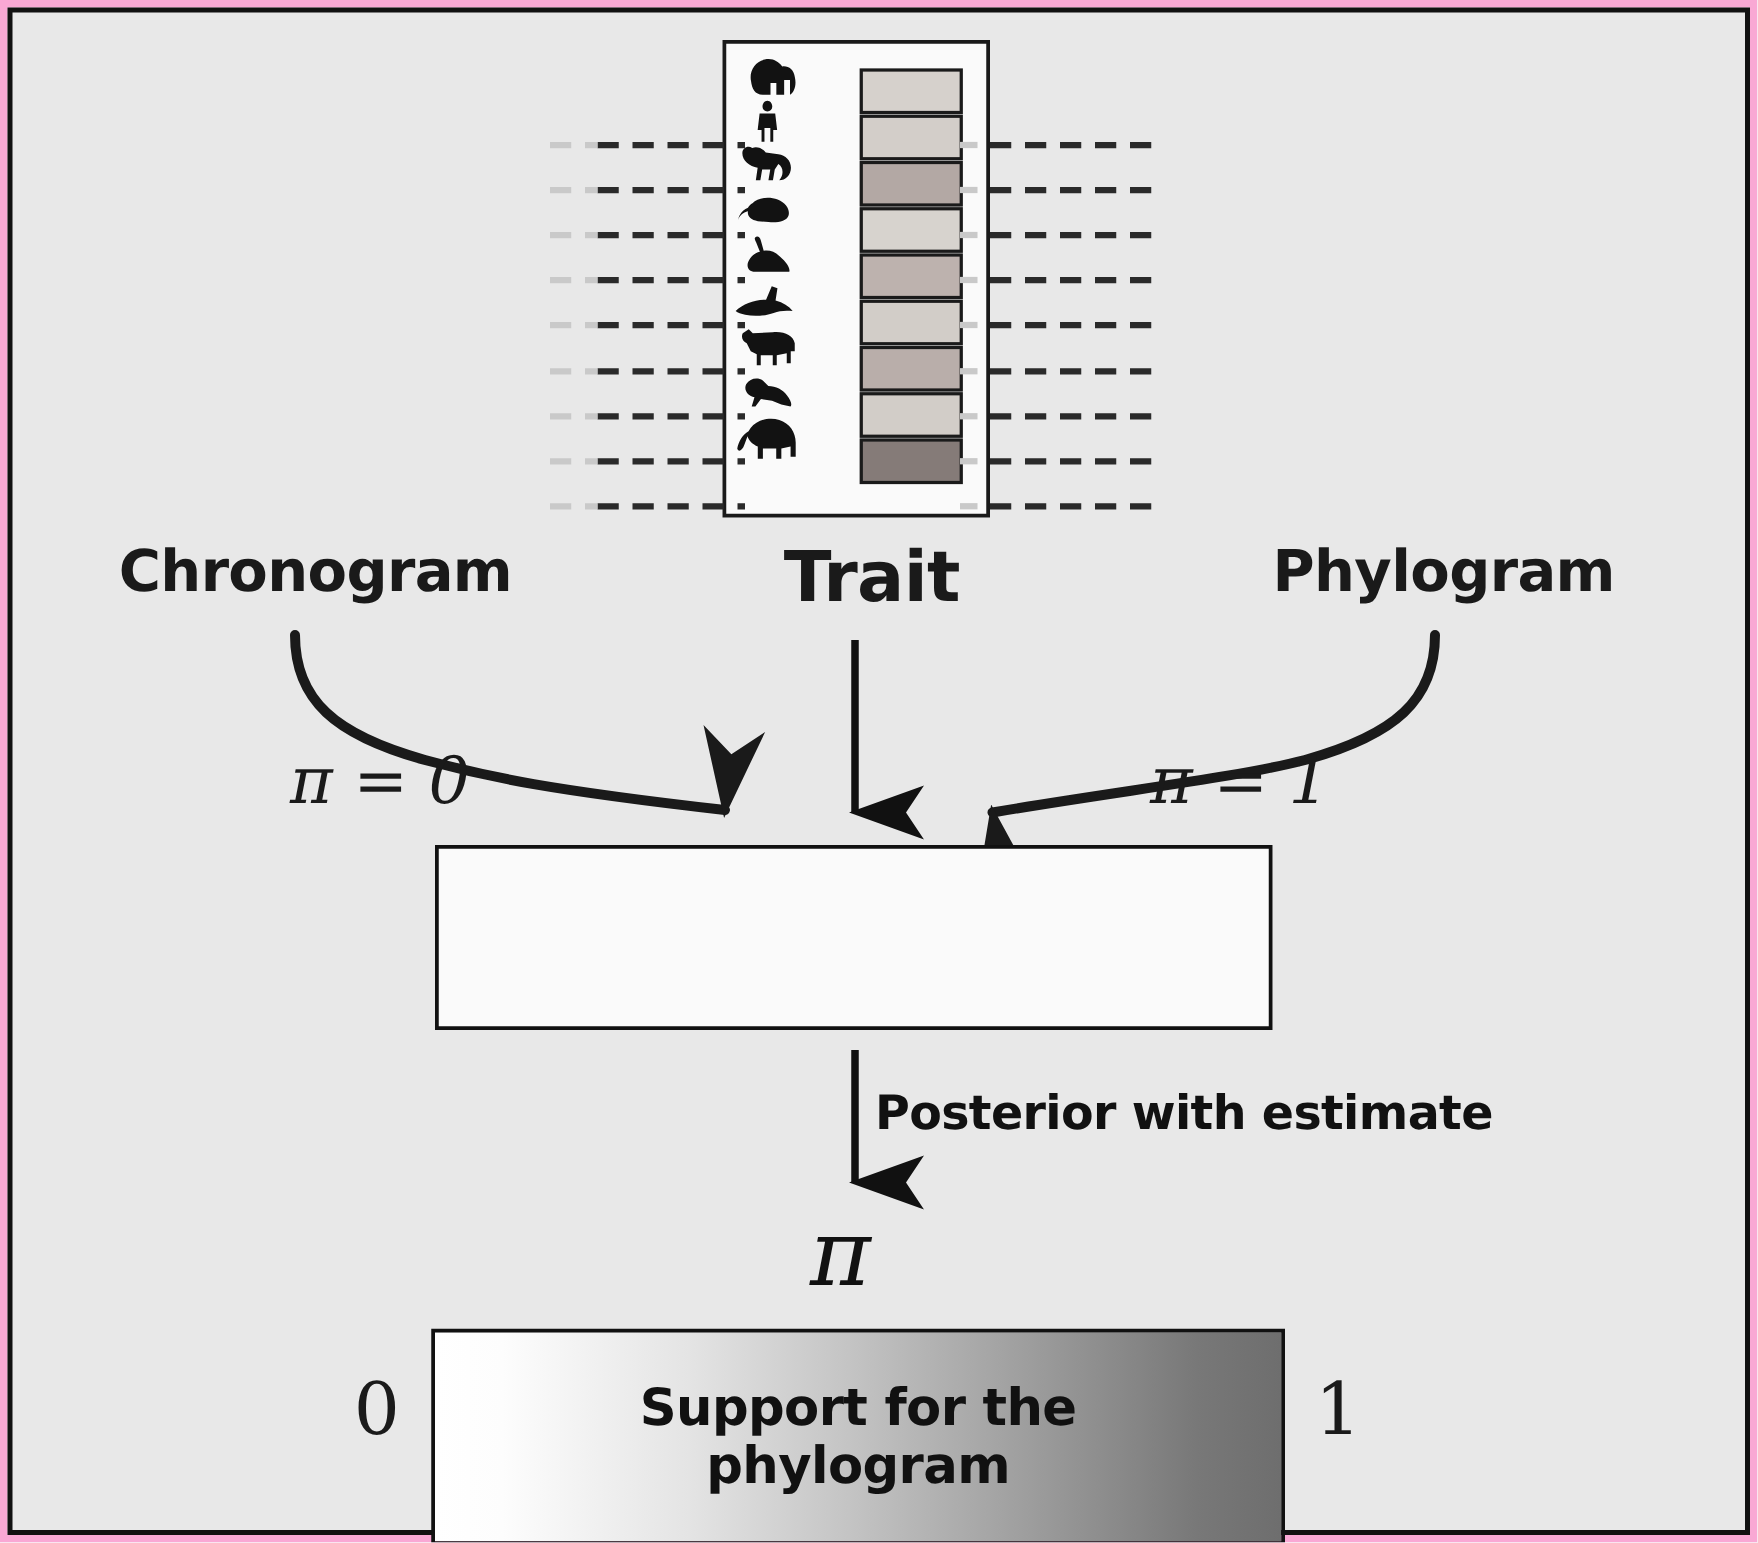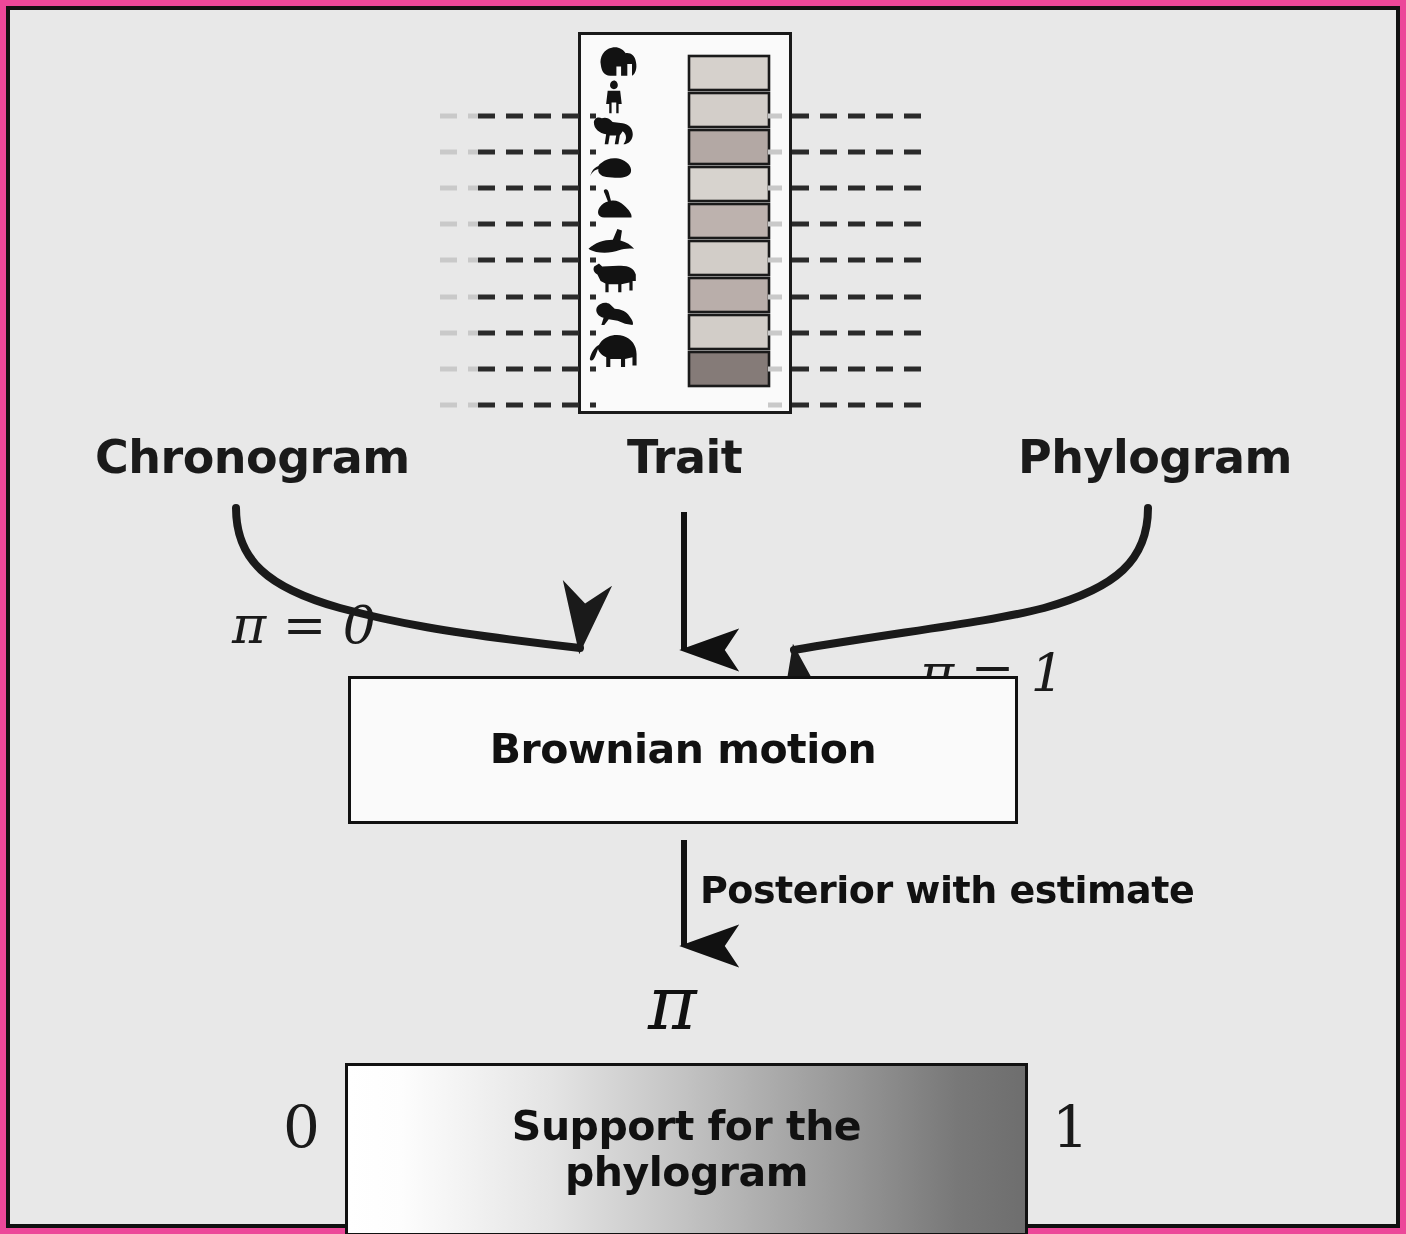--- a/index.html
+++ b/index.html
@@ -1,19 +1,19 @@
 <!DOCTYPE html>
 <html><head>
 <meta charset="utf-8">
 <style>
   html,body{margin:0;padding:0;background:#ffffff;}
   body{font-family:"Liberation Sans",sans-serif;}
   #figure{
     position:relative;width:1406px;height:1234px;
-    background:#ec4899;box-sizing:border-box;
+    background:#f9a8d4;box-sizing:border-box;
     overflow:hidden;
   }
   #outer-frame{
     position:absolute;left:6px;top:6px;width:1394px;height:1222px;
     border:4px solid #111111;background:#e8e8e8;box-sizing:border-box;
   }
   #chronogram-panel{left:38px;top:30px;width:435px;height:382px;}
   #phylogram-panel{left:932px;top:30px;width:424px;height:382px;}
   #trait-panel{
     position:absolute;left:578px;top:32px;width:214px;height:382px;
@@ -24,30 +24,30 @@
   
   .dash-layer{position:absolute;left:0;top:0;width:1406px;height:1234px;pointer-events:none;}
 
   
   .caption{
     position:absolute;font-weight:bold;color:#1a1a1a;
     font-family:"DejaVu Sans",sans-serif;
     white-space:nowrap;letter-spacing:-0.5px;
   }
   #caption-chronogram{left:95px;top:430px;font-size:46px;}
-  #caption-trait{left:627px;top:430px;font-size:46px;}
+  #caption-trait{left:627px;top:430px;font-size:56px;}
   #caption-phylogram{left:1018px;top:430px;font-size:46px;}
 
   
   .pi-label{
     position:absolute;font-family:"DejaVu Serif",serif;font-style:italic;
     font-size:52px;color:#1a1a1a;white-space:nowrap;
   }
   #pi-zero-label{left:232px;top:595px;}
-  #pi-one-label{left:920px;top:595px;margin-top:48px;}
+  #pi-one-label{left:920px;top:595px;}
 
   
   #model-box{
     position:absolute;left:348px;top:676px;width:670px;height:148px;
     background:#fafafa;border:3px solid #111111;box-sizing:border-box;
     display:flex;align-items:center;justify-content:center;
   }
   #model-box-text{
     font-family:"DejaVu Sans",sans-serif;font-weight:bold;font-size:41px;
     line-height:1.12;color:#111111;text-align:center;letter-spacing:-0.5px;
@@ -336,21 +336,21 @@
 
   <div class="caption" id="caption-chronogram">Chronogram</div>
   <div class="caption" id="caption-trait">Trait</div>
   <div class="caption" id="caption-phylogram">Phylogram</div>
 
   <div class="pi-label" id="pi-zero-label">π = 0</div>
   <div class="pi-label" id="pi-one-label">π = 1</div>
 
   <div id="model-box">
     <div id="model-box-text">
-      <span>Brownian motion</span><br>
+      <br>
     </div>
   </div>
 
   <div id="posterior-label">Posterior with estimate</div>
   <div id="pi-symbol">π</div>
 
   <div class="scale-end" id="scale-min">0</div>
   <div id="gradient-bar" style="background: linear-gradient(to right, rgb(255, 255, 255) 0%, rgb(253, 253, 253) 8%, rgb(228, 228, 228) 30%, rgb(194, 194, 194) 50%, rgb(154, 154, 154) 72%, rgb(120, 120, 120) 90%, rgb(110, 110, 110) 100%);">
     <div id="gradient-bar-text">
       <span>Support for the</span><br>

